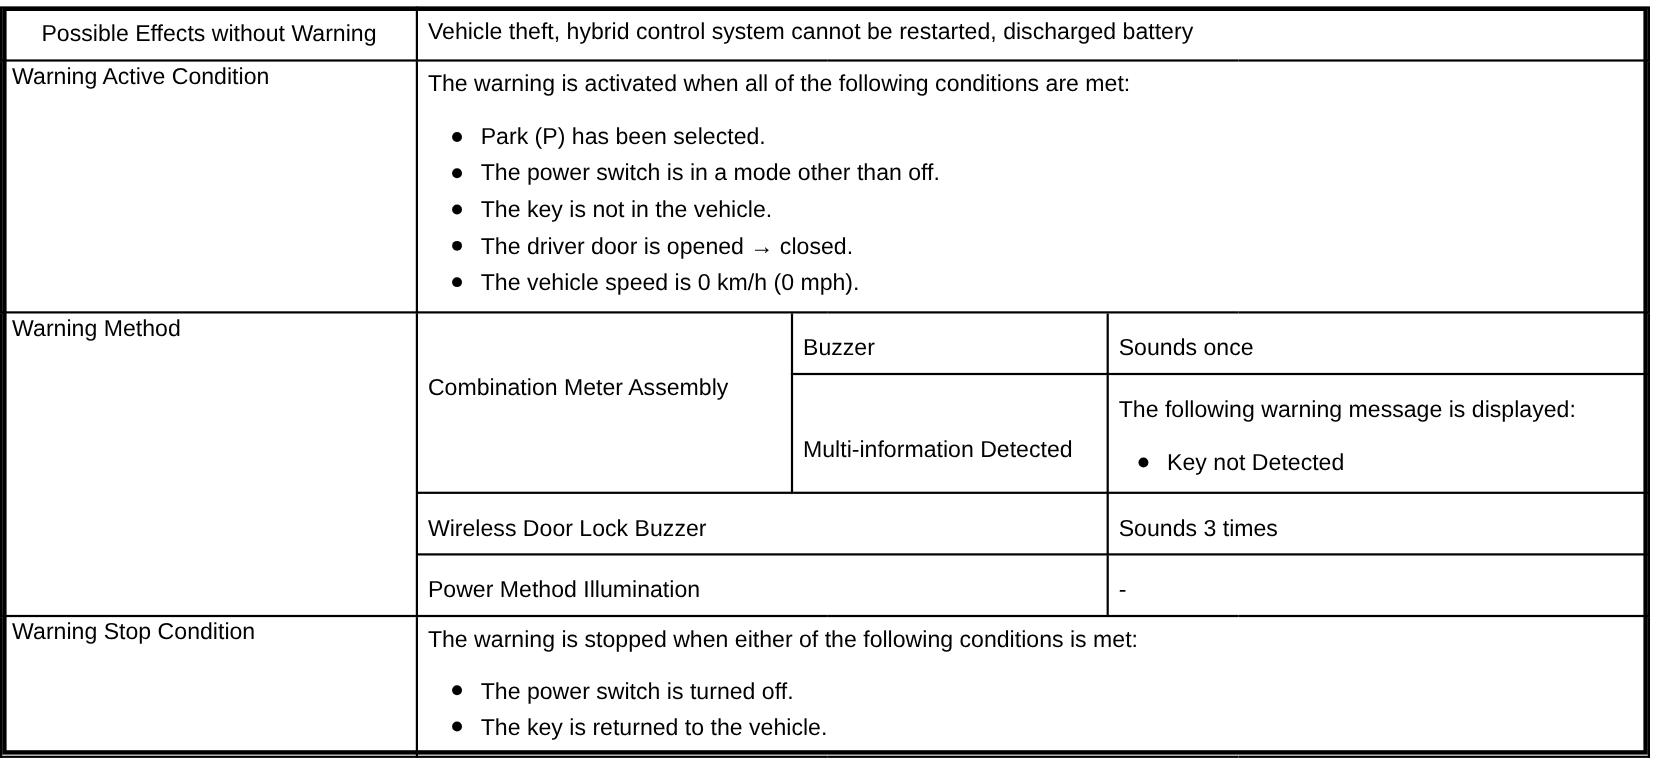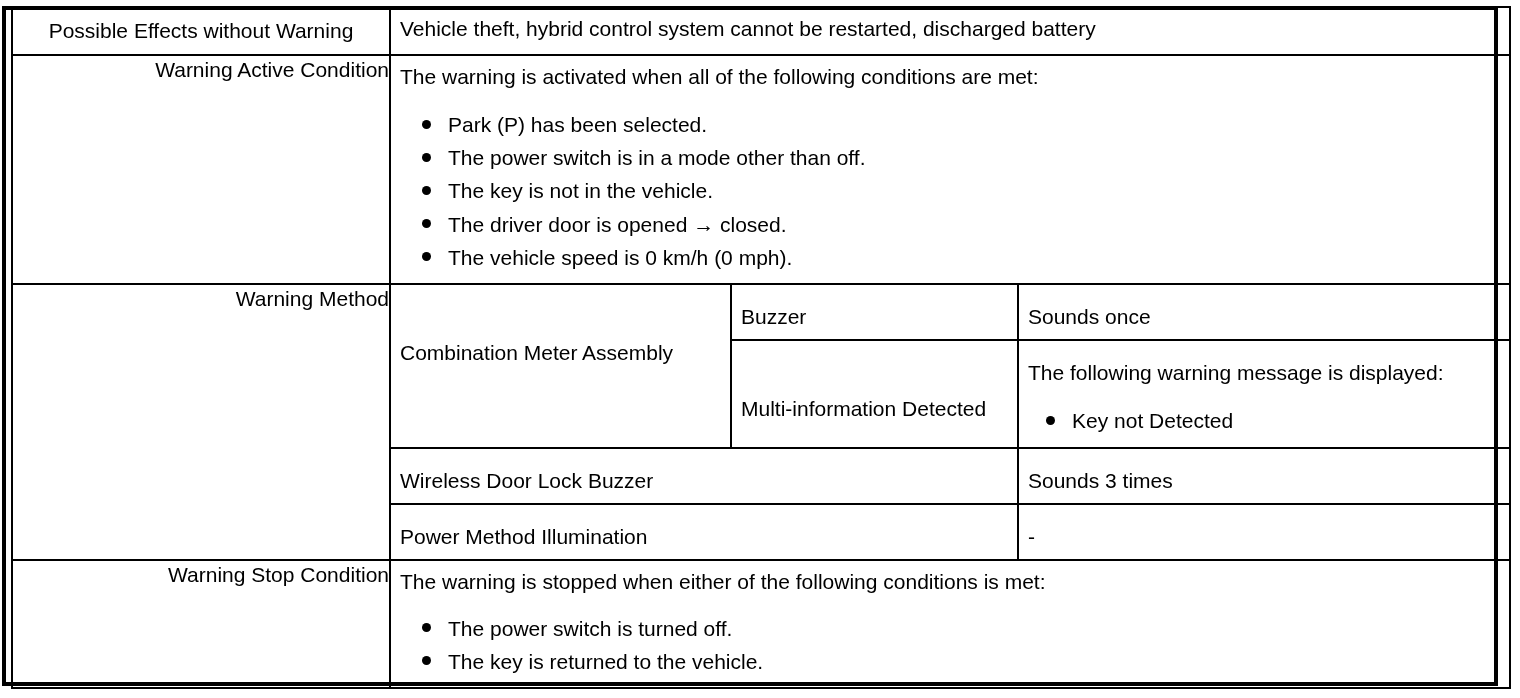--- a/index.html
+++ b/index.html
@@ -18,21 +18,21 @@
 
   .sheet {
     position: relative;
     width: 1520px;
     height: 698px;
     background: #ffffff;
   }
 
   table.warn-table {
     position: absolute;
-    left: 11px;
+    left: 0;
     top: 6px;
     width: 1500px;
     border-collapse: collapse;
     table-layout: fixed;
     background: #ffffff;
   }
 
   table.warn-table > tbody > tr > td {
     border: 2px solid #000000;
     vertical-align: top;
@@ -61,21 +61,21 @@
   .lbl-col {
     width: 376px;
   }
   .lbl-center {
     text-align: center;
     padding: 9px 10px;
     font-size: 21px;
     line-height: 1.32;
   }
   .lbl-left {
-    text-align: right;
+    text-align: left;
     padding: 0 0 0 9px;
     font-size: 21px;
     line-height: 1.3;
   }
 
   .vmid { vertical-align: middle; }
 
   
   ul.bullets {
     list-style: none;

